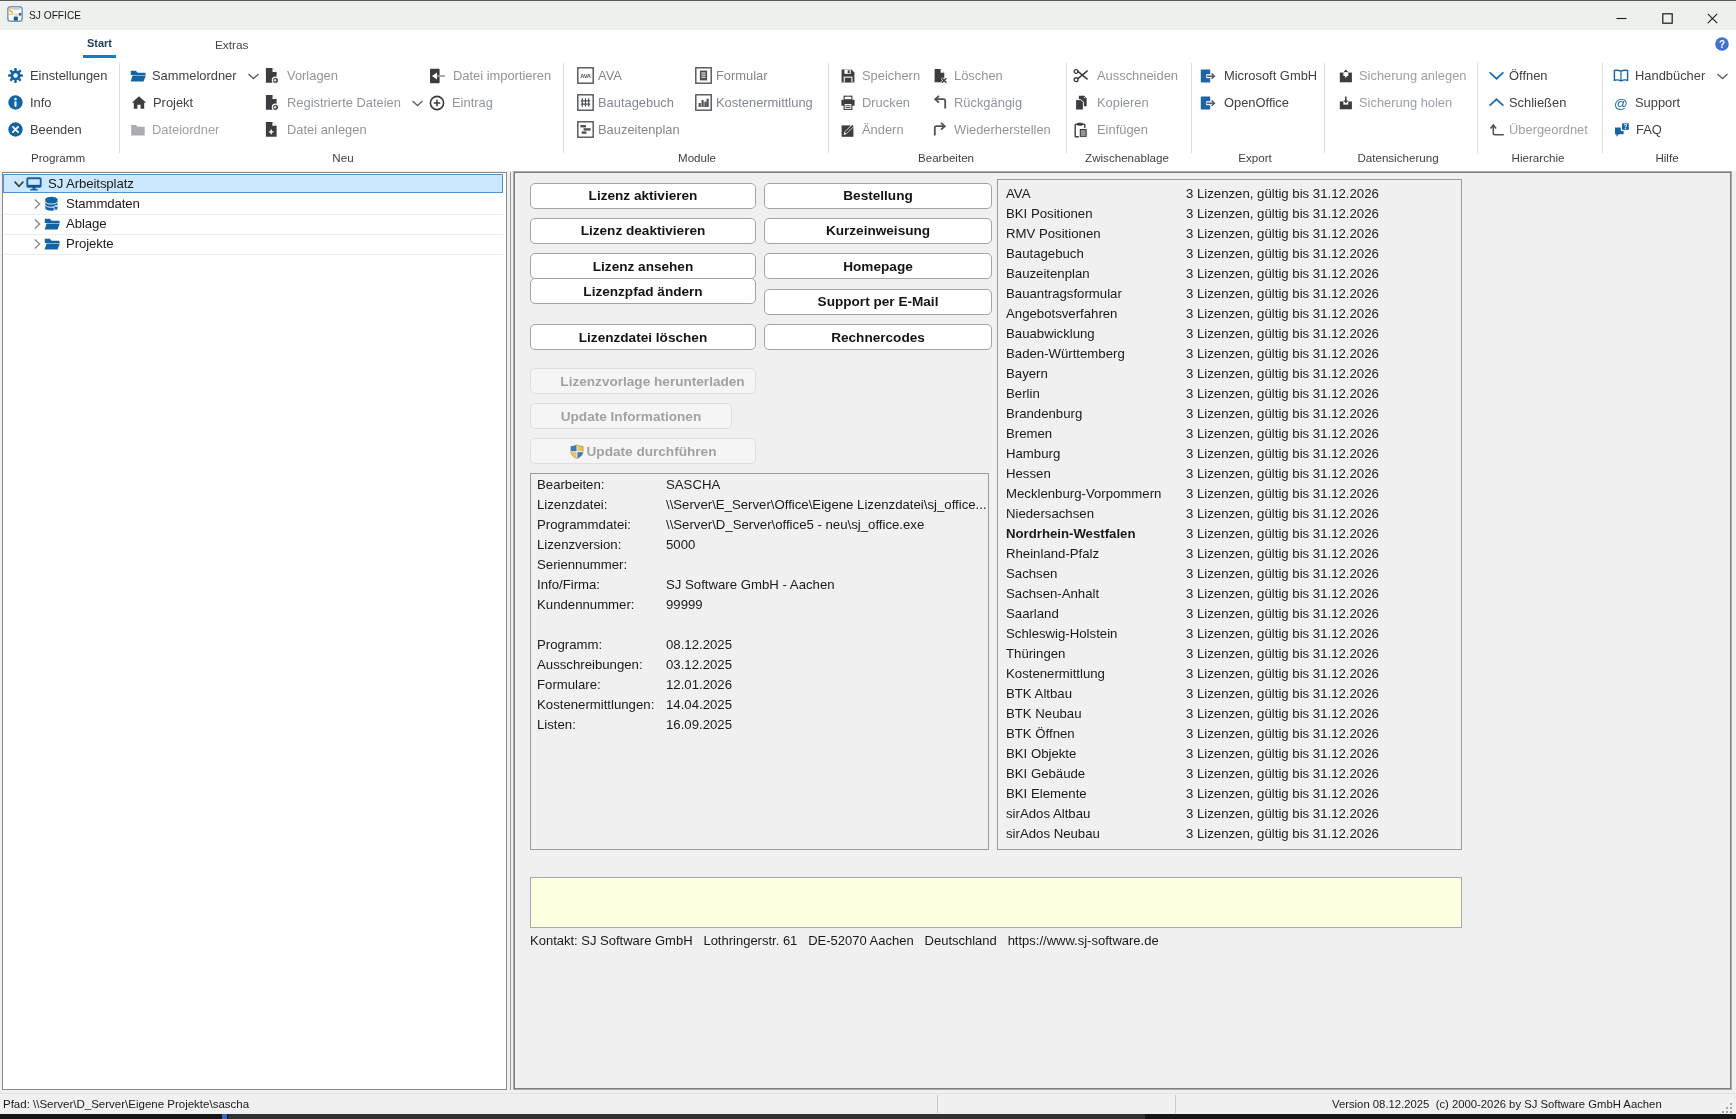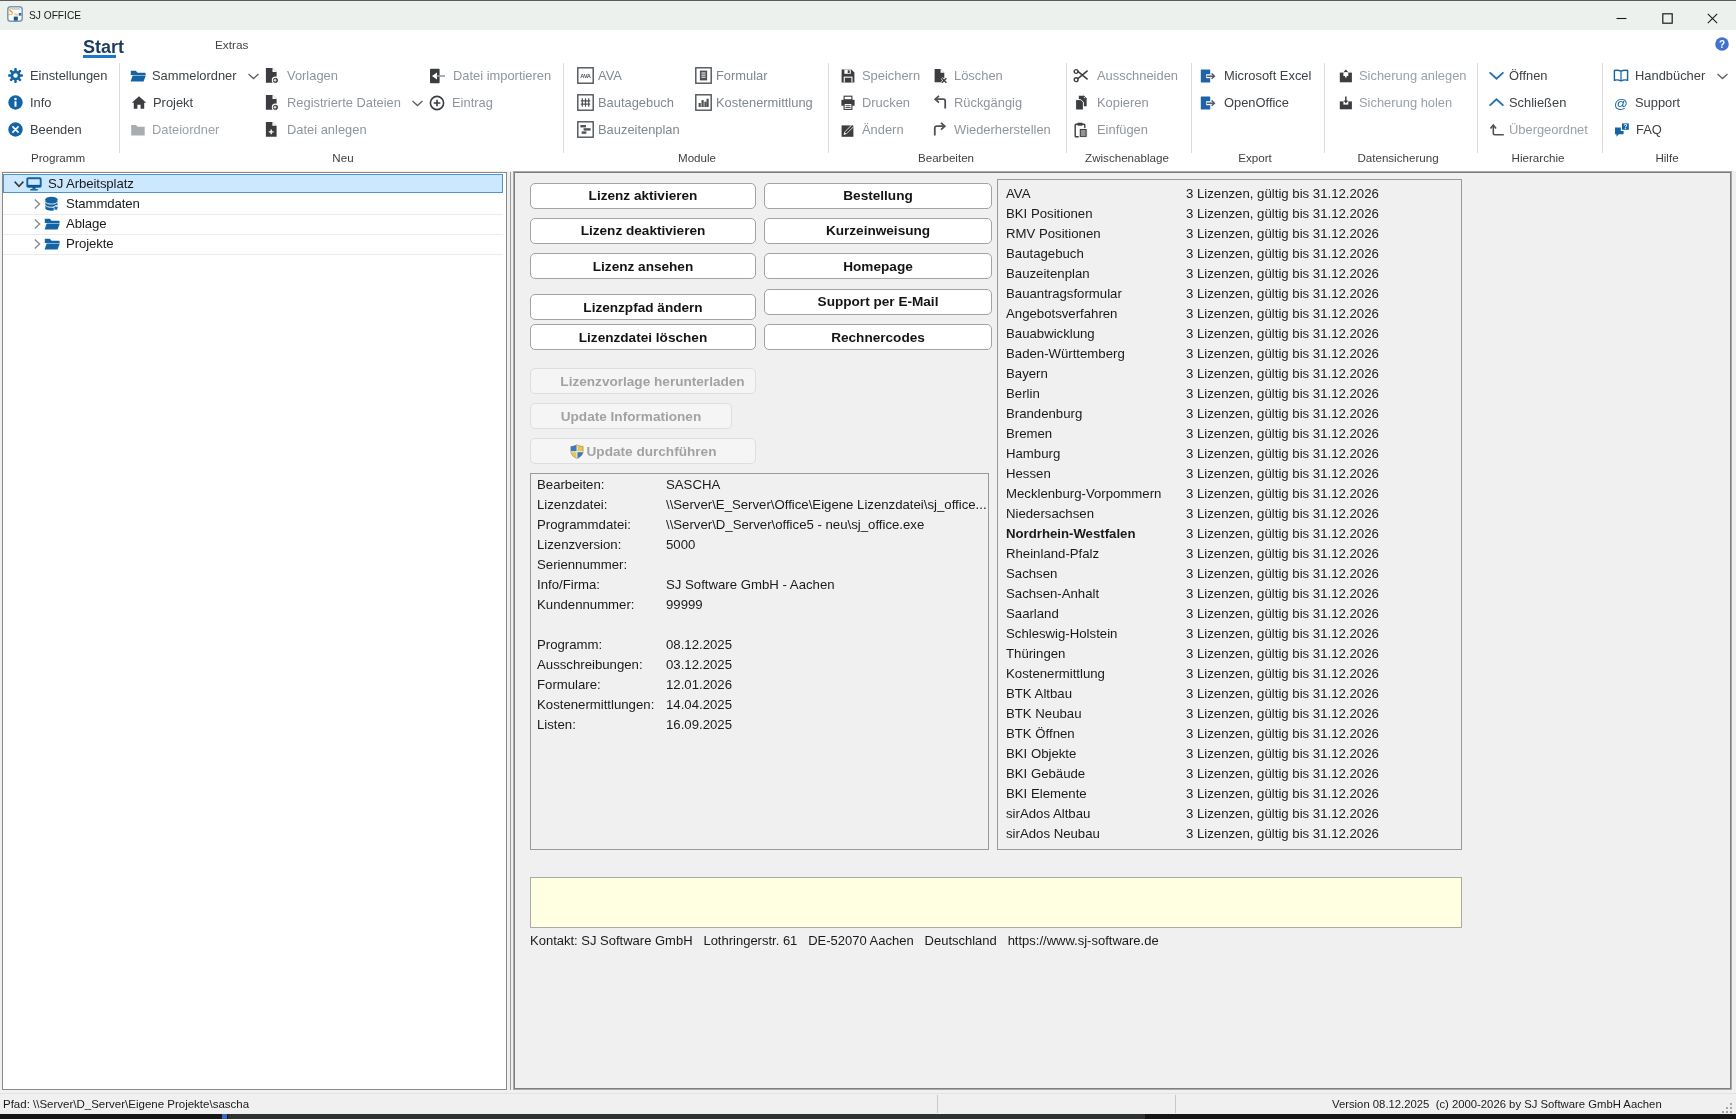--- a/index.html
+++ b/index.html
@@ -35,21 +35,21 @@
 <div class="abs" style="left:1615.5px;top:10px;"><svg width="11" height="11" viewBox="0 0 11 11">
       <path d="M0.5 5.5 H10.5" stroke="#1b1b1b" stroke-width="1.1"></path>
     </svg></div>
 <div class="abs" style="left:1661.5px;top:10px;"><svg width="11" height="11" viewBox="0 0 11 11">
       <rect x="0.8" y="0.8" width="9.4" height="9.4" fill="none" stroke="#1b1b1b" stroke-width="1.2"></rect>
     </svg></div>
 <div class="abs" style="left:1706.5px;top:10px;"><svg width="11" height="11" viewBox="0 0 11 11">
       <path d="M0.8 0.8 L10.2 10.2 M10.2 0.8 L0.8 10.2" stroke="#1b1b1b" stroke-width="1.1"></path>
     </svg></div>
 <div class="abs tabrow"></div>
-<div class="abs" style="left:83px;top:37px;width:33px;text-align:center;font-size:18px;font-weight:bold;color:#1c3d5e;">Start</div>
+<div class="abs" style="left:83px;top:37px;width:33px;text-align:center;font-size:11px;font-weight:bold;color:#1c3d5e;">Start</div>
 <div class="abs" style="left:83px;top:55px;width:33px;height:3px;background:#1879cd;"></div>
 <div class="abs" style="left:215px;top:38px;font-size:11.8px;color:#444;">Extras</div>
 <div class="abs ribbon">
 <div class="it dk" style="left:8px;top:6.5px;">
       <svg width="15" height="15" viewBox="0 0 32 32">
         <circle cx="16" cy="16" r="10.8" fill="#1464a4"></circle>
         <g transform="rotate(0 16 16)">
           <rect x="13.3" y="0.2" width="5.4" height="6.4" rx="1.8" fill="#1464a4"></rect>
         </g>
         <g transform="rotate(45 16 16)">
@@ -268,21 +268,21 @@
       </svg>
       <span style="margin-left:8px;">Einfügen</span>
     </div>
 <div class="it dk" style="left:1200px;top:6.5px;">
       <svg width="16" height="16" viewBox="0 0 16 16">
         <rect x="0.8" y="1.6" width="9.4" height="13" rx="0.6" fill="#1e63a8"></rect>
         <rect x="6.2" y="6.2" width="4" height="4" fill="#fff"></rect>
         <path d="M6.8 8.2 H13.6" stroke="#47525c" stroke-width="1.4"></path>
         <path d="M11.6 5.6 L14.4 8.2 L11.6 10.8" fill="none" stroke="#47525c" stroke-width="1.4"></path>
       </svg>
-      <span style="margin-left:8px;">Microsoft Excel</span>
+      <span style="margin-left:8px;">Microsoft GmbH</span>
     </div>
 <div class="it dk" style="left:1200px;top:33.5px;">
       <svg width="16" height="16" viewBox="0 0 16 16">
         <rect x="0.8" y="1.6" width="9.4" height="13" rx="0.6" fill="#1e63a8"></rect>
         <rect x="6.2" y="6.2" width="4" height="4" fill="#fff"></rect>
         <path d="M6.8 8.2 H13.6" stroke="#47525c" stroke-width="1.4"></path>
         <path d="M11.6 5.6 L14.4 8.2 L11.6 10.8" fill="none" stroke="#47525c" stroke-width="1.4"></path>
       </svg>
       <span style="margin-left:8px;">OpenOffice</span>
     </div>
@@ -445,21 +445,21 @@
     </span>
     <span style="margin-left:6px;">Projekte</span>
   </div>
 <div class="abs" style="left:513px;top:171px;width:1219px;height:919px;background:#f0f0f0;border:1px solid #a9a9a9;box-shadow:inset 0 0 0 1px #7e7e7e;"></div>
 <div class="btn" style="left:530px;top:182.5px;width:226px;">Lizenz aktivieren</div>
 <div class="btn" style="left:764px;top:182.5px;width:228px;">Bestellung</div>
 <div class="btn" style="left:530px;top:217.9px;width:226px;">Lizenz deaktivieren</div>
 <div class="btn" style="left:764px;top:217.9px;width:228px;">Kurzeinweisung</div>
 <div class="btn" style="left:530px;top:253.3px;width:226px;">Lizenz ansehen</div>
 <div class="btn" style="left:764px;top:253.3px;width:228px;">Homepage</div>
-<div class="btn" style="left:530px;top:294px;width:226px;">Lizenzpfad ändern</div>
+<div class="btn" style="left:530px;top:278px;width:226px;">Lizenzpfad ändern</div>
 <div class="btn" style="left:764px;top:288.7px;width:228px;">Support per E-Mail</div>
 <div class="btn" style="left:530px;top:324.1px;width:226px;">Lizenzdatei löschen</div>
 <div class="btn" style="left:764px;top:324.1px;width:228px;">Rechnercodes</div>
 <div class="btn btnd" style="left:530px;top:368px;width:226px;padding-left:19px;">Lizenzvorlage herunterladen</div>
 <div class="btn btnd" style="left:530px;top:403px;width:202px;">Update Informationen</div>
 <div class="btn btnd" style="left:530px;top:438px;width:226px;"><span style="display:flex;margin-right:3px;">
       <svg width="14" height="15" viewBox="0 0 14 15">
         <path d="M7 0.8 C9.2 1.9 11.4 2.5 13.1 2.5 V7.1 C13.1 10.7 10.7 13.1 7 14.4 C3.3 13.1 0.9 10.7 0.9 7.1 V2.5 C2.6 2.5 4.8 1.9 7 0.8 z" fill="#e8c84a" stroke="#8a6d1f" stroke-width="0.5"></path>
         <path d="M7 0.8 C4.8 1.9 2.6 2.5 0.9 2.5 V7.1 C0.9 7.3 0.91 7.5 0.93 7.7 H7 z" fill="#3f77c2"></path>
         <path d="M7 7.7 H13.07 C12.7 10.9 10.4 13 7 14.4 z" fill="#3f77c2"></path>

